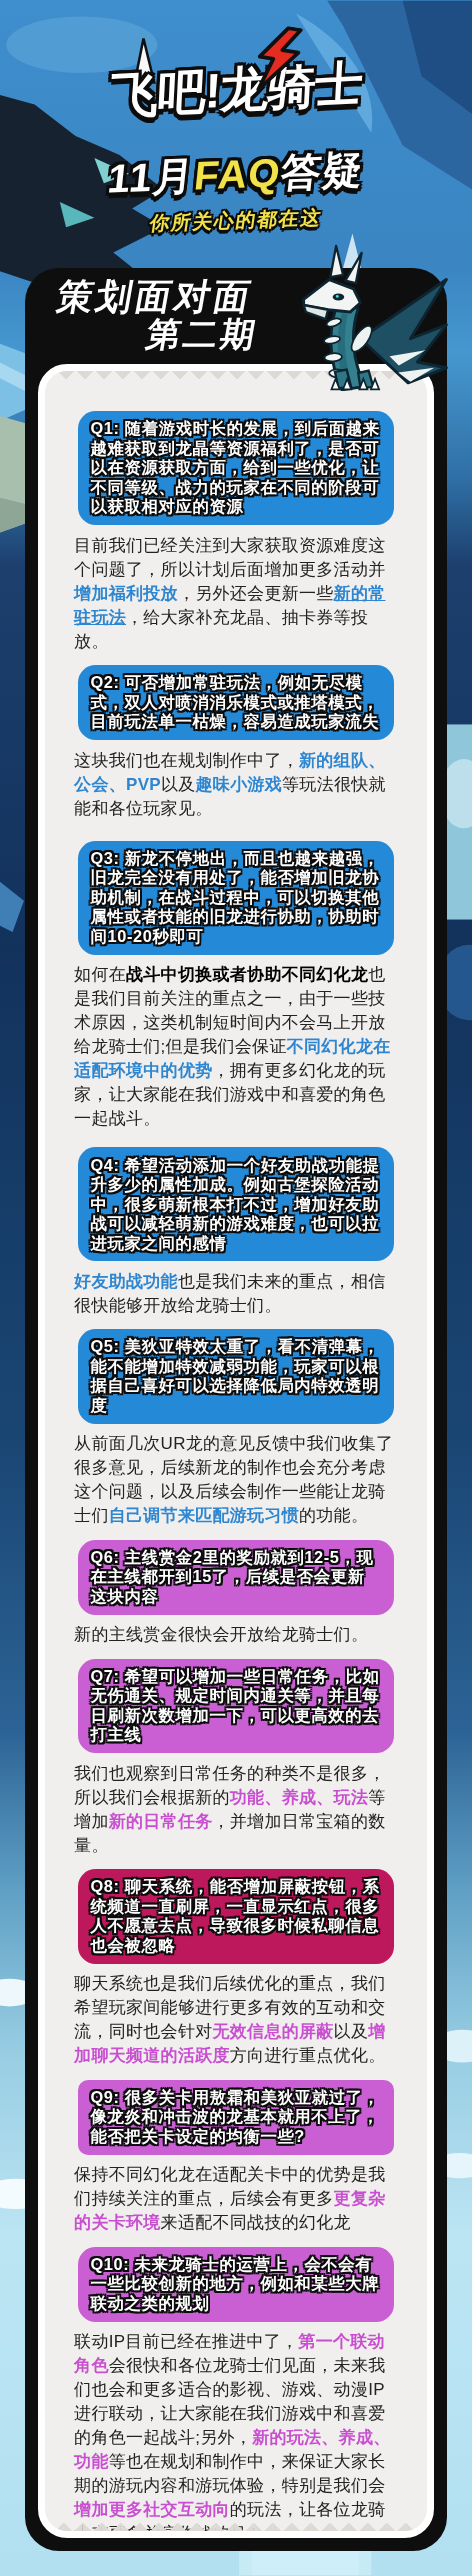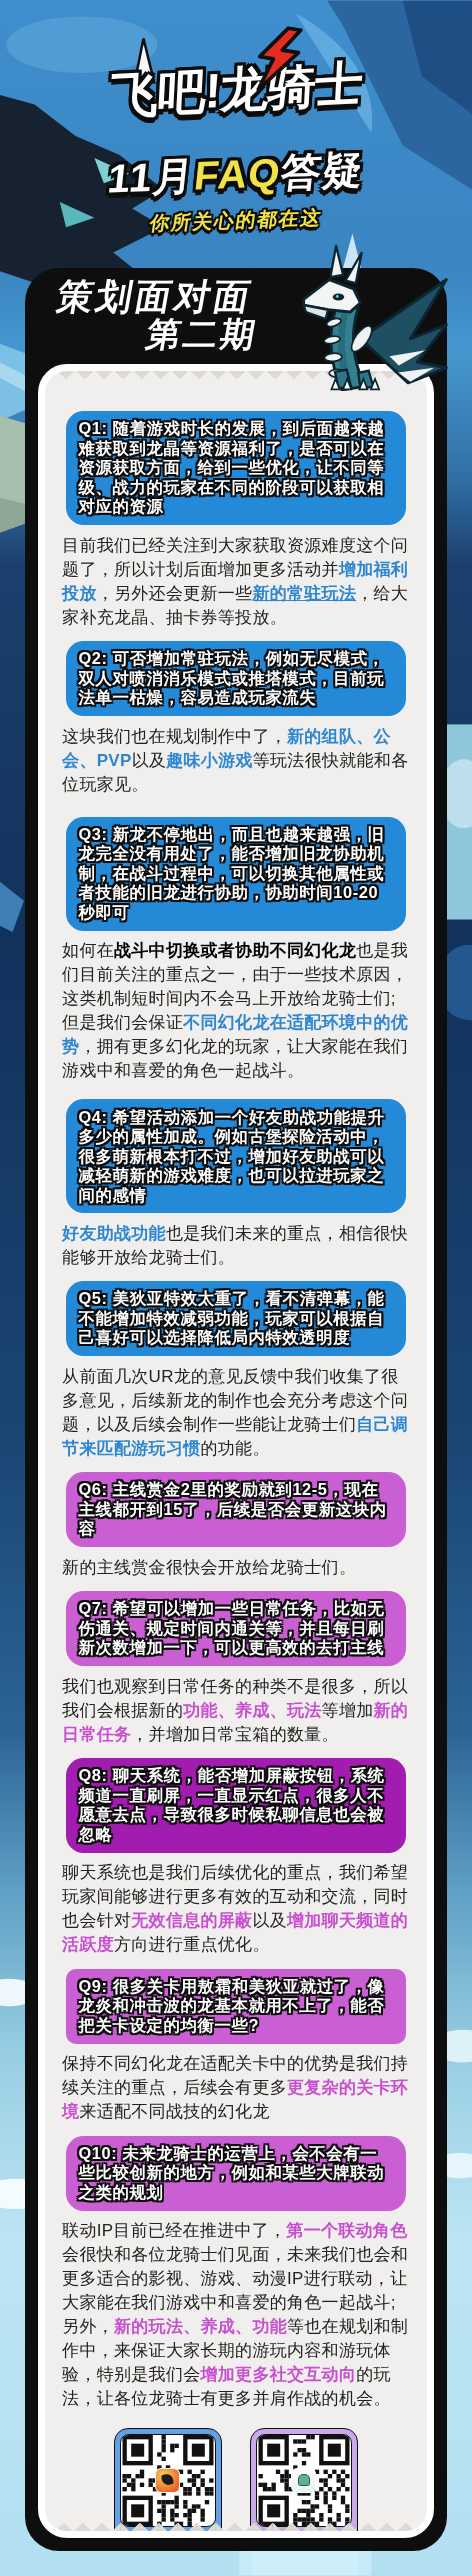--- a/index.html
+++ b/index.html
@@ -57,21 +57,21 @@
   }
   .zigzag{
     position:absolute; left:2.5px; right:2.5px; height:15px; z-index:3;
     background-image:linear-gradient(135deg,#ddd9d4 25%,transparent 25%),
                      linear-gradient(225deg,#ddd9d4 25%,transparent 25%);
     background-size:19px 15px; background-repeat:repeat-x; background-position:0 0;
   }
   .zigzag.top{ top:0; }
   .zigzag.bottom{ bottom:0; transform:rotate(180deg); }
 
-  .content{ position:relative; padding:40px 15px 0; z-index:1; }
+  .content{ position:relative; padding:40px 27px 0; z-index:1; }
 
   .q-box{ border-radius:17.6px; padding:8.2px 12.6px; margin:0 6.3px; }
   .q-text{
     font-size:16.4px; line-height:19.5px; font-weight:900; color:#fff; letter-spacing:0.6px;
     text-shadow:-1.9px -1.9px 0 #0c0c0c,1.9px -1.9px 0 #0c0c0c,-1.9px 1.9px 0 #0c0c0c,1.9px 1.9px 0 #0c0c0c,
                 -1.9px 0 0 #0c0c0c,1.9px 0 0 #0c0c0c,0 -1.9px 0 #0c0c0c,0 1.9px 0 #0c0c0c;
   }
   .answer{
     font-size:17px; line-height:24px; color:#232220; letter-spacing:0.3px;
     margin:8.8px 2.5px 11.3px; font-weight:500;
@@ -190,21 +190,21 @@
           </div>
           <p class="answer"><span>从前面几次UR龙的意见反馈中我们收集了很多意见，后续新龙的制作也会充分考虑这个问题，以及后续会制作一些能让龙骑士们</span><span class="hl" style="color: rgb(46, 134, 209);">自己调节来匹配游玩习惯</span><span>的功能。</span></p>
           <div class="q-box" style="background: rgb(201, 95, 211);">
             <div class="q-text">Q6: 主线赏金2里的奖励就到12-5，现在主线都开到15了，后续是否会更新这块内容</div>
           </div>
           <p class="answer"><span>新的主线赏金很快会开放给龙骑士们。</span></p>
           <div class="q-box" style="background: rgb(201, 95, 211);">
             <div class="q-text">Q7: 希望可以增加一些日常任务，比如无伤通关、规定时间内通关等，并且每日刷新次数增加一下，可以更高效的去打主线</div>
           </div>
           <p class="answer"><span>我们也观察到日常任务的种类不是很多，所以我们会根据新的</span><span class="hl" style="color: rgb(201, 79, 209);">功能、养成、玩法</span><span>等增加</span><span class="hl" style="color: rgb(201, 79, 209);">新的日常任务</span><span>，并增加日常宝箱的数量。</span></p>
-          <div class="q-box" style="background: #a21caf;">
+          <div class="q-box" style="background: #be185d;">
             <div class="q-text">Q8: 聊天系统，能否增加屏蔽按钮，系统频道一直刷屏，一直显示红点，很多人不愿意去点，导致很多时候私聊信息也会被忽略</div>
           </div>
           <p class="answer"><span>聊天系统也是我们后续优化的重点，我们希望玩家间能够进行更多有效的互动和交流，同时也会针对</span><span class="hl" style="color: rgb(201, 79, 209);">无效信息的屏蔽</span><span>以及</span><span class="hl" style="color: rgb(201, 79, 209);">增加聊天频道的活跃度</span><span>方向进行重点优化。</span></p>
           <div class="q-box" style="background: rgb(201, 95, 211); border-radius: 10px;">
             <div class="q-text">Q9: 很多关卡用敖霜和美狄亚就过了，像龙炎和冲击波的龙基本就用不上了，能否把关卡设定的均衡一些?</div>
           </div>
           <p class="answer"><span>保持不同幻化龙在适配关卡中的优势是我们持续关注的重点，后续会有更多</span><span class="hl" style="color: rgb(201, 79, 209);">更复杂的关卡环境</span><span>来适配不同战技的幻化龙</span></p>
           <div class="q-box" style="background: rgb(201, 95, 211);">
             <div class="q-text">Q10: 未来龙骑士的运营上，会不会有一些比较创新的地方，例如和某些大牌联动之类的规划</div>
           </div>

